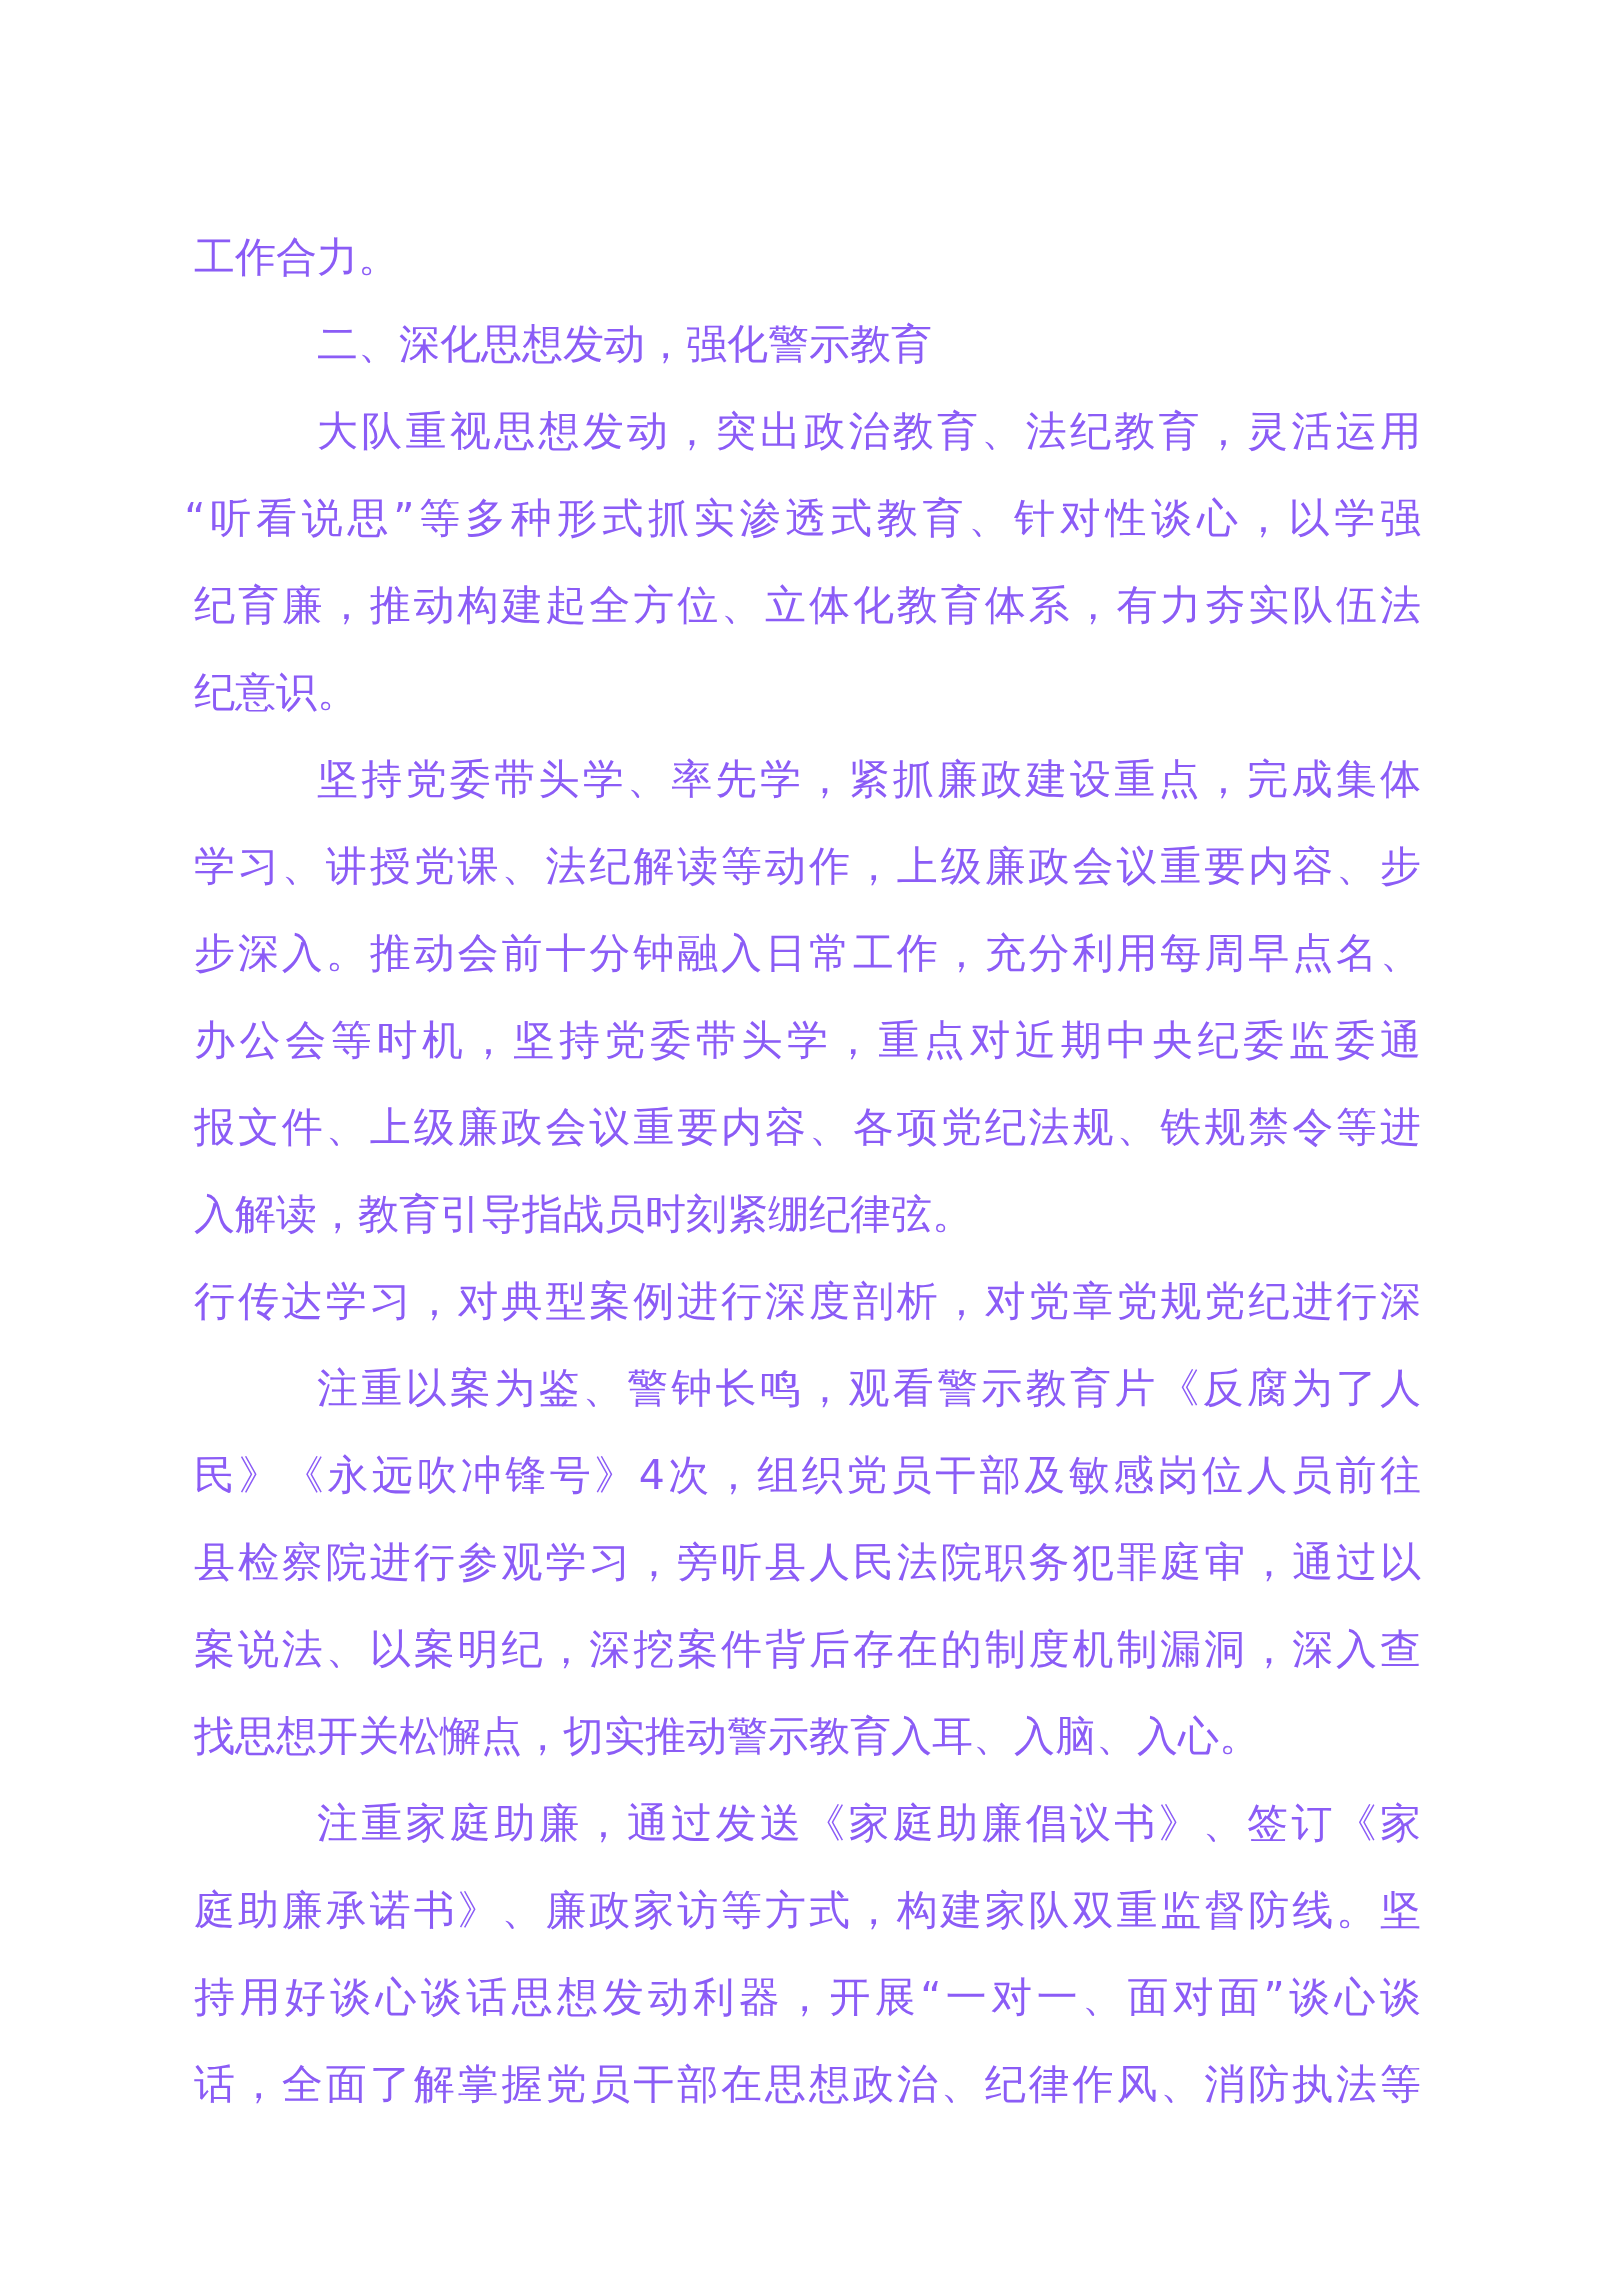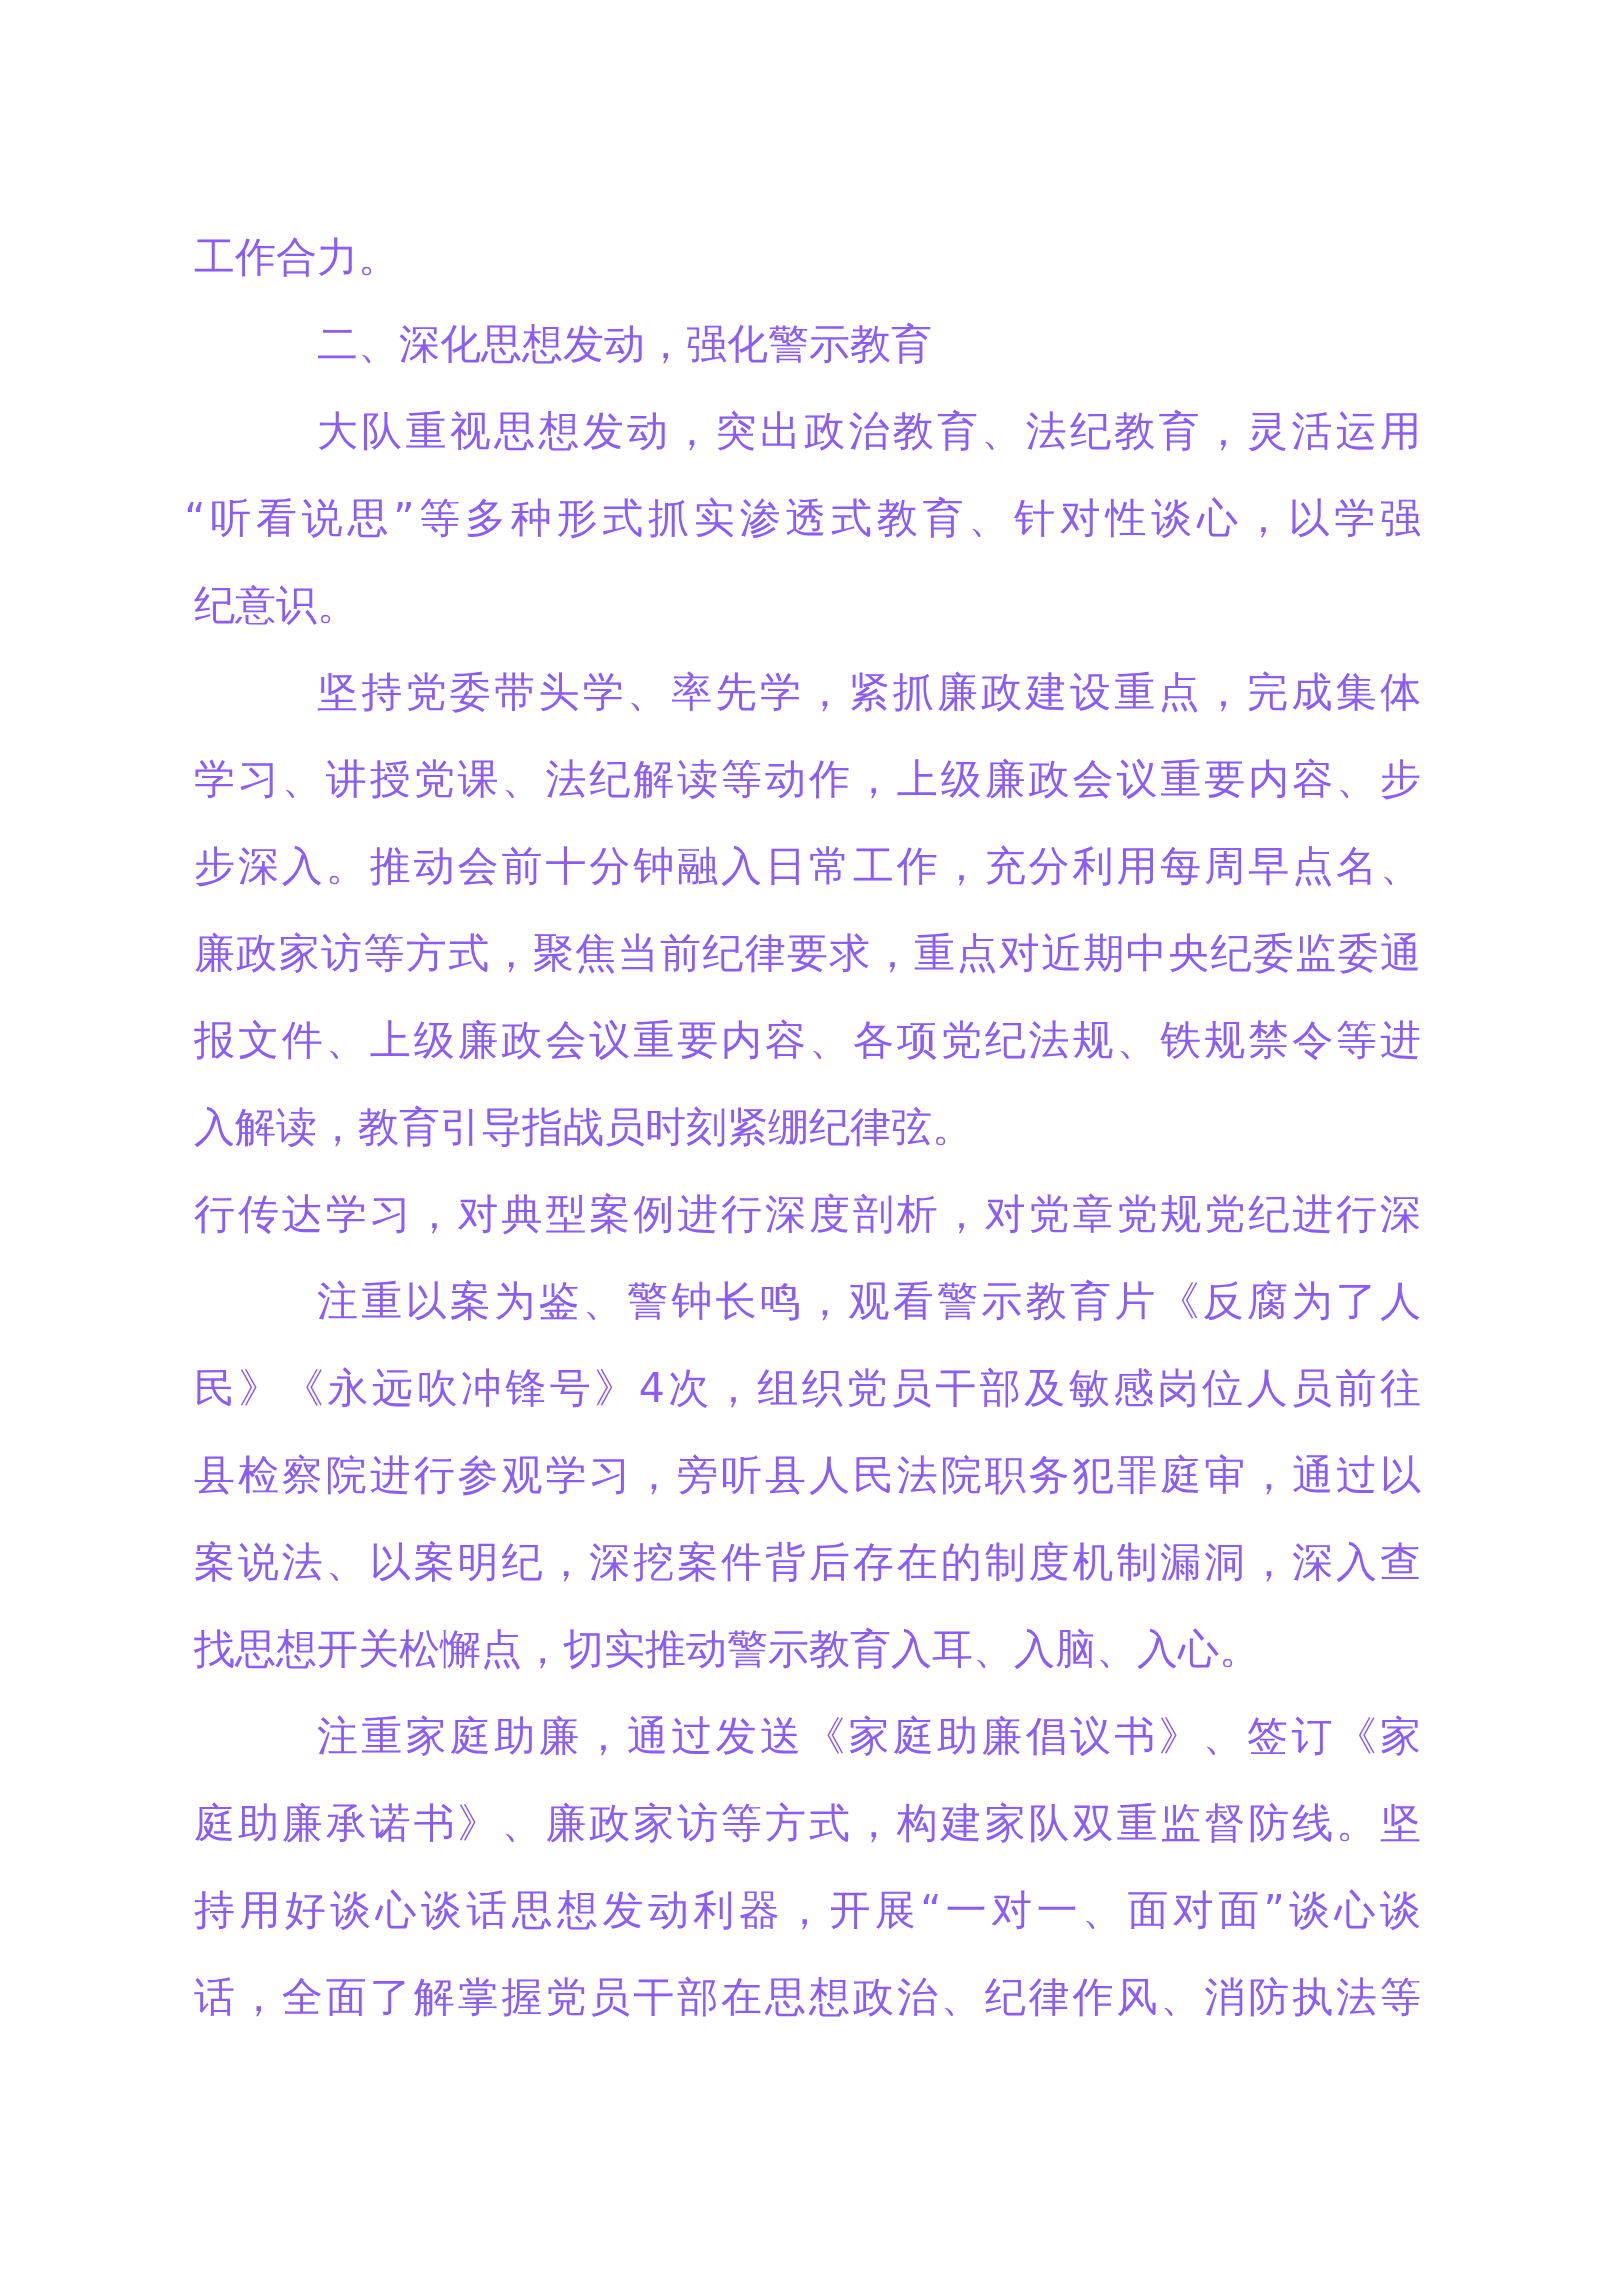--- a/index.html
+++ b/index.html
@@ -29,25 +29,26 @@
   .quote-lead { margin-left: -9.8px; }
 </style>
 </head>
 <body>
 
 <div class="page">
   <span class="line last">工作合力。</span>
   <span class="line indent heading">二、深化思想发动，强化警示教育</span>
   <span class="line indent">大队重视思想发动，突出政治教育、法纪教育，灵活运用</span>
   <span class="line quote-lead">“听看说思”等多种形式抓实渗透式教育、针对性谈心，以学强</span>
+  <span class="line">纪育廉，推动构建起全方位、立体化教育体系，有力夯实队伍法</span>
   <span class="line last">纪意识。</span>
   <span class="line indent">坚持党委带头学、率先学，紧抓廉政建设重点，完成集体</span>
   <span class="line">学习、讲授党课、法纪解读等动作，上级廉政会议重要内容、步</span>
   <span class="line">步深入。推动会前十分钟融入日常工作，充分利用每周早点名、</span>
-  <span class="line">廉政家访等方式，聚焦当前纪律要求，重点对近期中央纪委监委通</span>
+  <span class="line">办公会等时机，坚持党委带头学，重点对近期中央纪委监委通</span>
   <span class="line">报文件、上级廉政会议重要内容、各项党纪法规、铁规禁令等进</span>
   <span class="line last">入解读，教育引导指战员时刻紧绷纪律弦。</span>
   <span class="line">行传达学习，对典型案例进行深度剖析，对党章党规党纪进行深</span>
   <span class="line indent">注重以案为鉴、警钟长鸣，观看警示教育片《反腐为了人</span>
   <span class="line">民》《永远吹冲锋号》4次，组织党员干部及敏感岗位人员前往</span>
   <span class="line">县检察院进行参观学习，旁听县人民法院职务犯罪庭审，通过以</span>
   <span class="line">案说法、以案明纪，深挖案件背后存在的制度机制漏洞，深入查</span>
   <span class="line last">找思想开关松懈点，切实推动警示教育入耳、入脑、入心。</span>
   <span class="line indent">注重家庭助廉，通过发送《家庭助廉倡议书》、签订《家</span>
   <span class="line">庭助廉承诺书》、廉政家访等方式，构建家队双重监督防线。坚</span>

